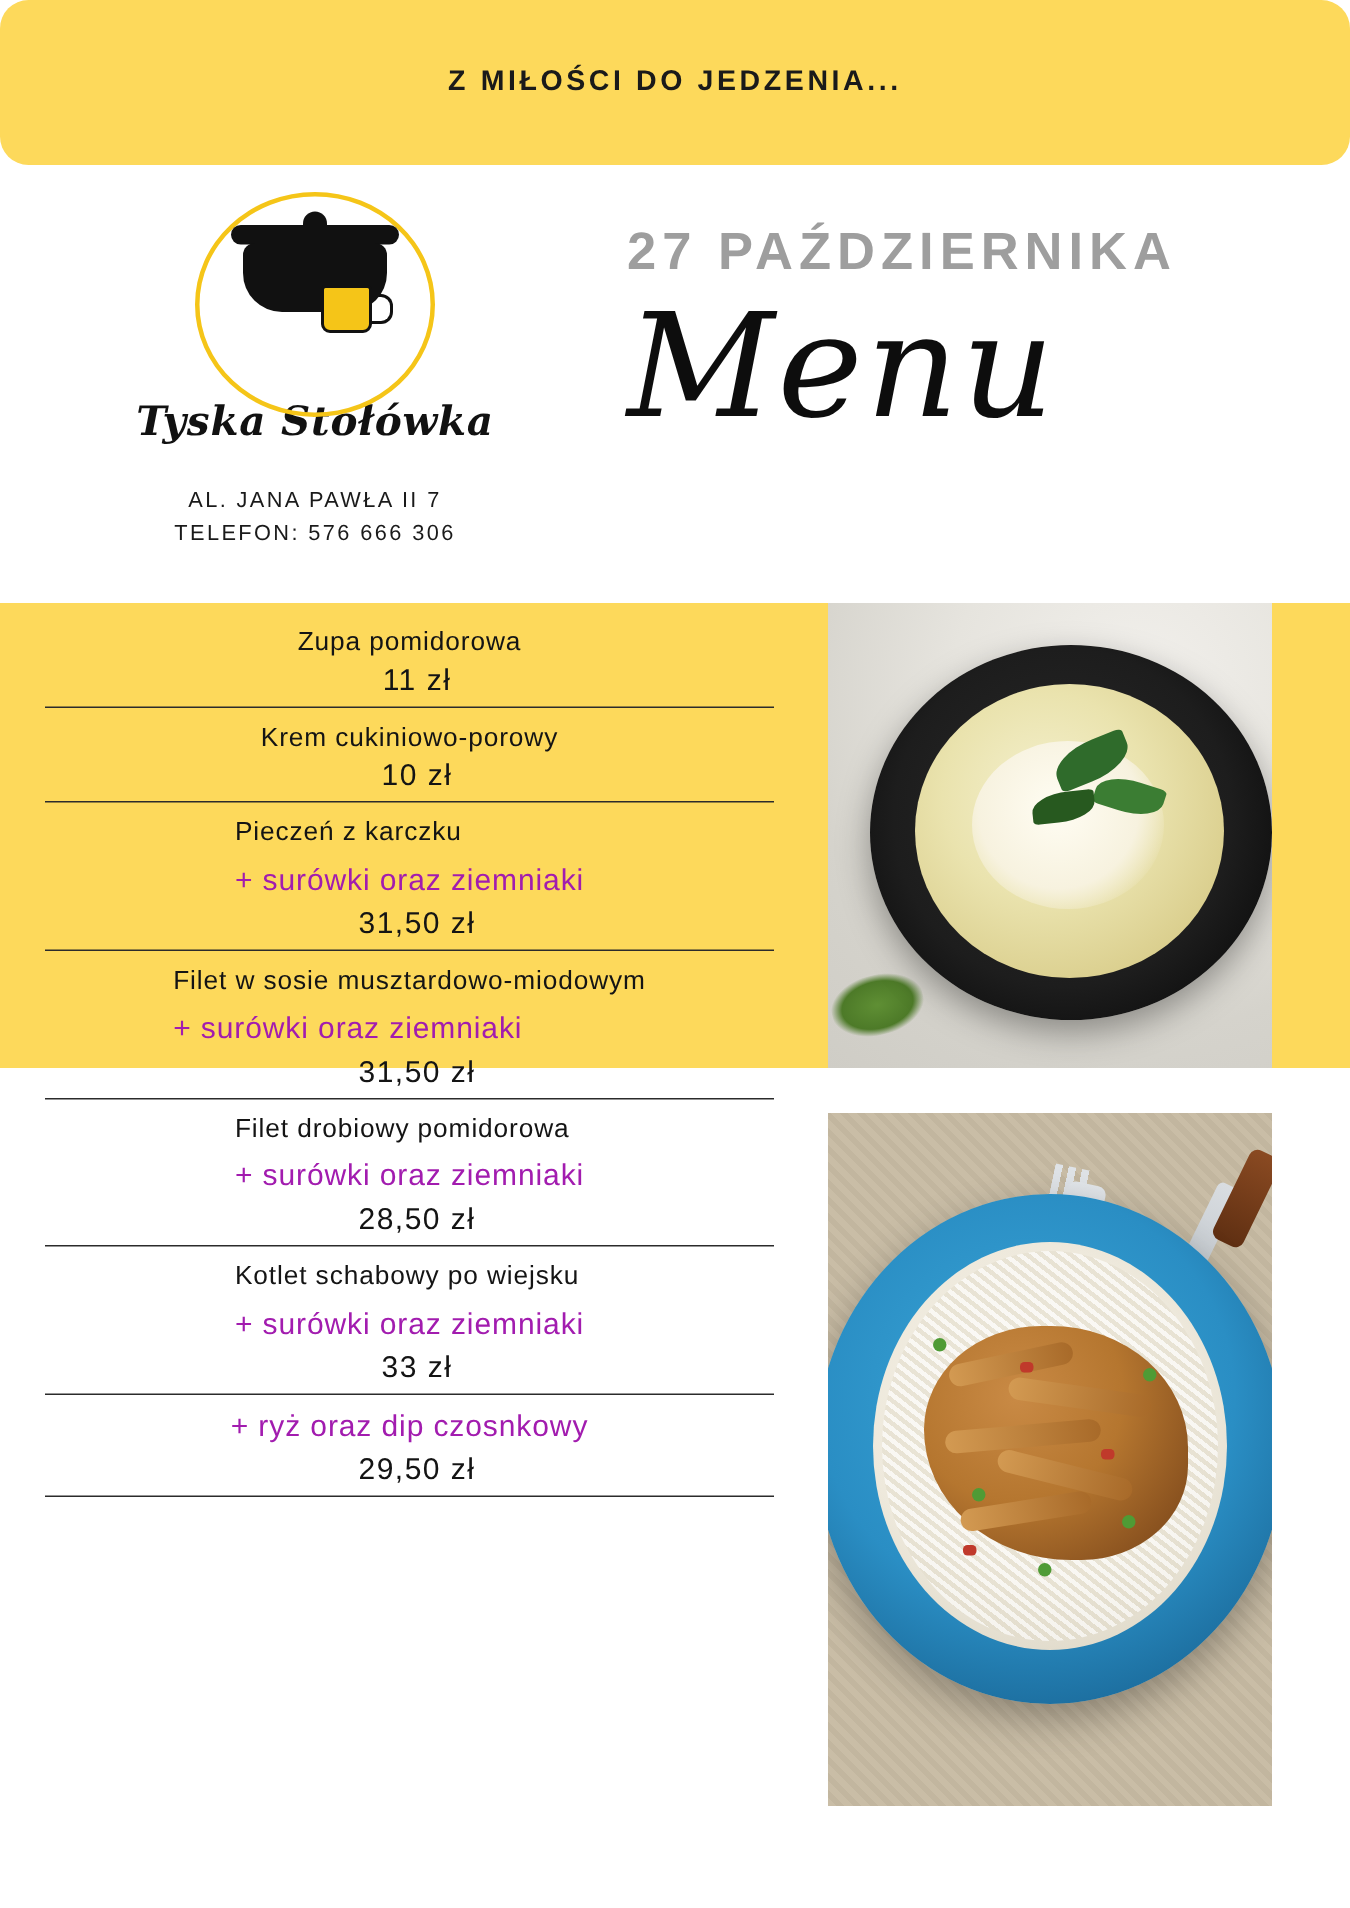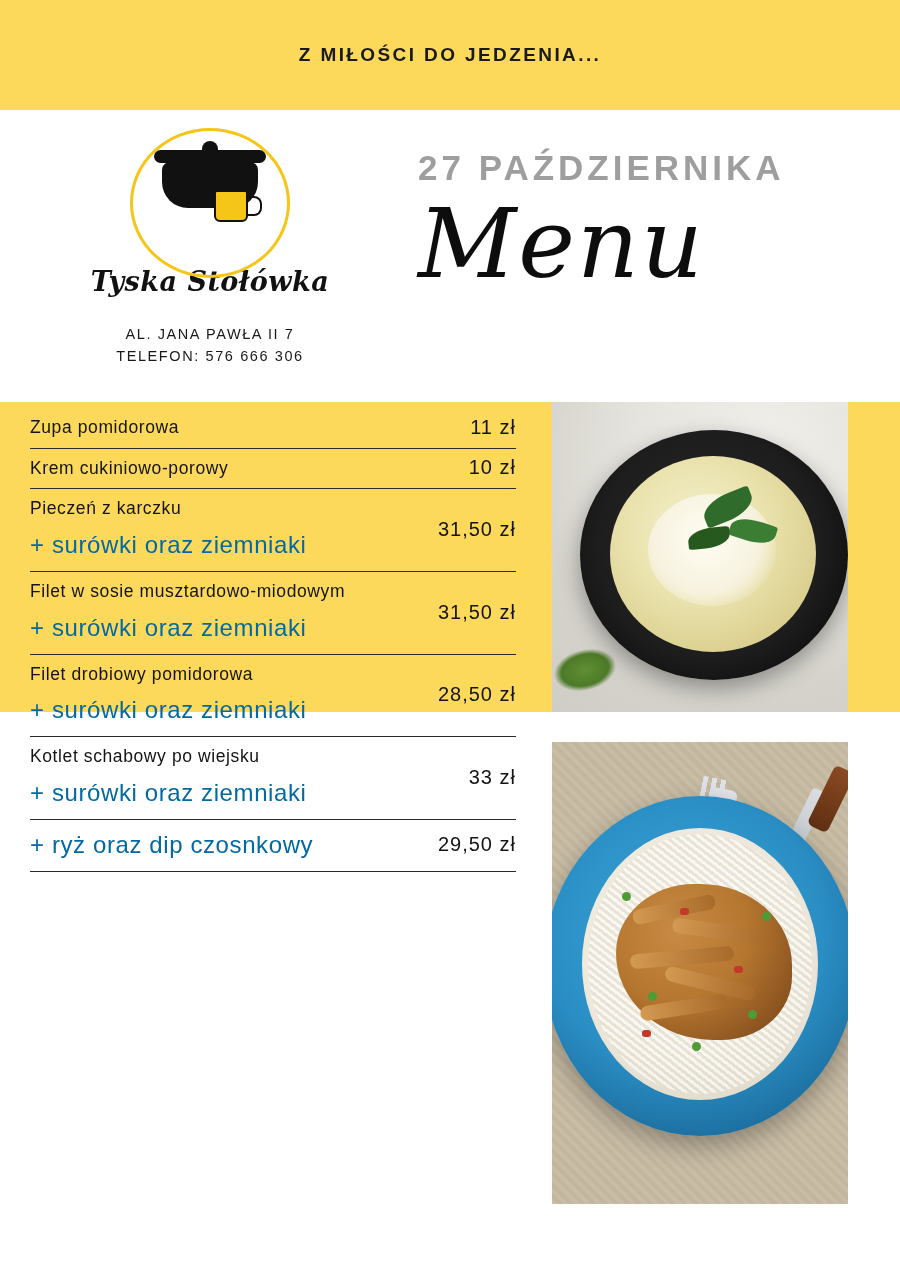--- a/index.html
+++ b/index.html
@@ -18,20 +18,21 @@
   
   .top-banner {
     position: absolute;
     left: 0; top: 0;
     width: 900px;
     height: 110px;
     background: #fdd95b;
     display: flex;
     align-items: center;
     justify-content: center;
+    border-radius: 19px;
   }
   .top-banner .tagline {
     font-size: 19px;
     font-weight: bold;
     letter-spacing: 2.4px;
     color: #1a1a1a;
     text-transform: uppercase;
   }
 
   
@@ -173,40 +174,41 @@
     top: 408px;
     width: 486px;
   }
   .menu-item {
     position: relative;
     border-bottom: 1px solid #2b2b2b;
     padding: 4px 0 5px 0;
     display: flex;
     align-items: center;
     justify-content: space-between;
+    flex-direction: column;
   }
   .menu-item.no-rule {
     border-bottom: none;
   }
   .item-names {
     display: flex;
     flex-direction: column;
     justify-content: center;
   }
   .item-name {
     font-size: 17.5px;
     letter-spacing: 0.6px;
     color: #141414;
     line-height: 1.75;
     white-space: nowrap;
   }
   .item-sub {
-    font-size: 24px;
+    font-size: 20px;
     letter-spacing: 0.6px;
-    color: #0369a1;
+    color: #a21caf;
     line-height: 1.75;
     white-space: nowrap;
   }
   .item-price {
     font-size: 20px;
     font-weight: normal;
     letter-spacing: 1px;
     color: #141414;
     white-space: nowrap;
     padding-left: 10px;

